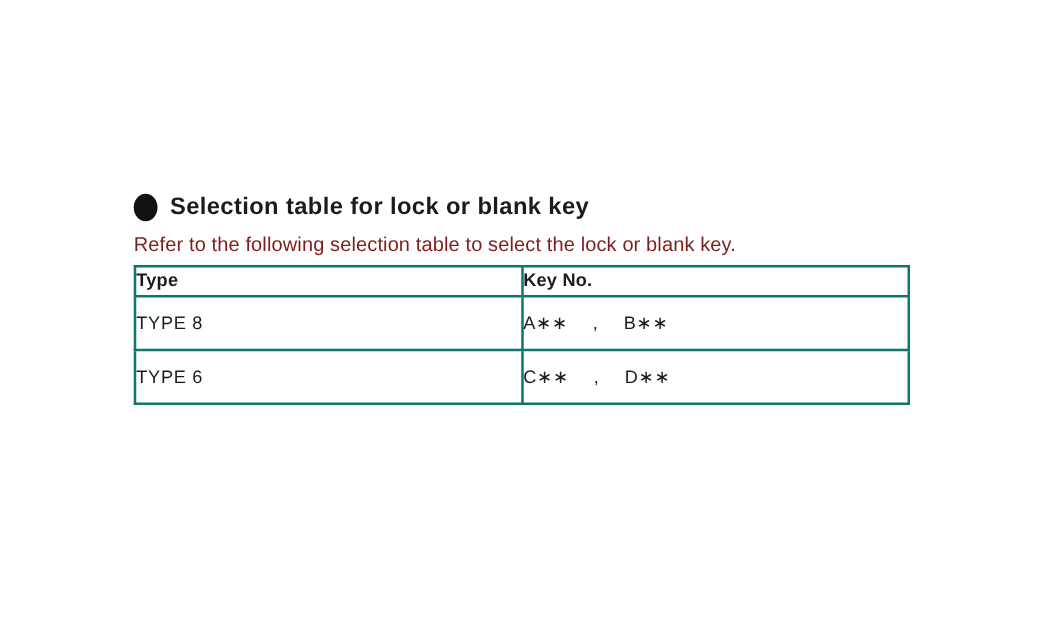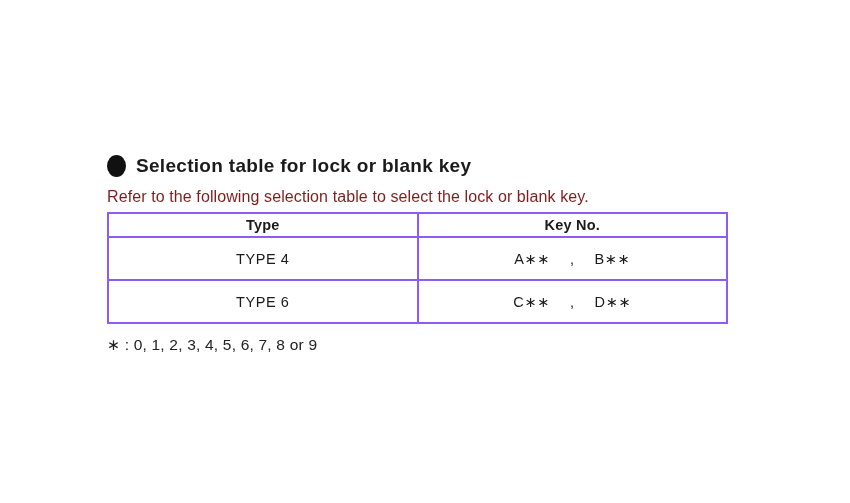--- a/index.html
+++ b/index.html
@@ -52,22 +52,22 @@
     white-space: nowrap;
     color: #7f1d1d;
   }
   table.sel-table {
     margin-top: 6px;
     width: 621px;
     border-collapse: collapse;
     table-layout: fixed;
   }
   table.sel-table td, table.sel-table th {
-    border: 2px solid #8b5cf6;
-    text-align: center;
+    border: 2px solid #0f766e;
+    text-align: left;
     vertical-align: middle;
     padding: 0;
   }
   table.sel-table th {
     height: 22px;
     font-size: 14.5px;
     font-weight: bold;
     letter-spacing: 0.2px;
   }
   table.sel-table td {
@@ -105,30 +105,29 @@
 
     <table class="sel-table">
       <thead>
         <tr>
           <th>Type</th>
           <th>Key No.</th>
         </tr>
       </thead>
       <tbody>
         <tr>
-          <td>TYPE 4</td>
+          <td>TYPE 8</td>
           <td class="key-cell">
             <span class="key-part">A∗∗</span><span class="key-comma">,</span><span class="key-part">B∗∗</span>
           </td>
         </tr>
         <tr>
           <td>TYPE 6</td>
           <td class="key-cell">
             <span class="key-part">C∗∗</span><span class="key-comma">,</span><span class="key-part">D∗∗</span>
           </td>
         </tr>
       </tbody>
     </table>
 
-    <div class="footnote">∗ : 0, 1, 2, 3, 4, 5, 6, 7, 8 or 9</div>
 
   </div>
 </div>
 
 </body></html>

